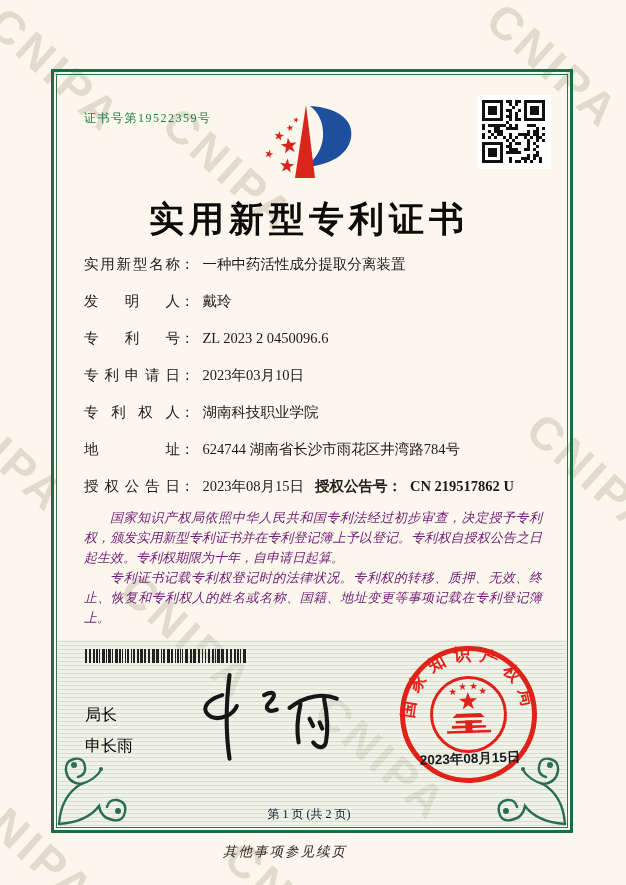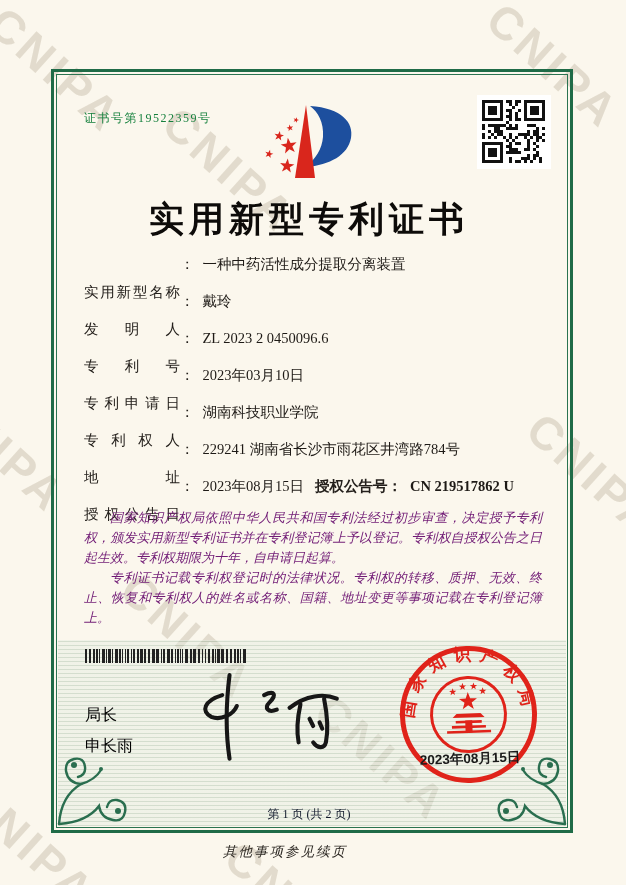--- a/index.html
+++ b/index.html
@@ -32,21 +32,21 @@
     font-size:12px;letter-spacing:1.5px;color:#15803d;
   }
   .logo{position:absolute;left:250px;top:101px;z-index:2;}
   .qr-wrap{position:absolute;left:477px;top:95px;width:74px;height:74px;background:#ffffff;z-index:2;}
   .qr-wrap svg{position:absolute;left:5px;top:5px;}
   .title{
     position:absolute;left:51px;top:196px;width:516px;z-index:2;
     text-align:center;font-size:35px;font-weight:bold;letter-spacing:5px;color:#0d0b09;
   }
   .frow{position:absolute;left:84px;z-index:2;font-size:14.5px;white-space:nowrap;color:#24201c;}
-  .flabel{display:inline-block;width:96px;text-align:justify;text-align-last:justify;vertical-align:top;margin-top:28px;}
+  .flabel{display:inline-block;width:96px;text-align:justify;text-align-last:justify;vertical-align:top;}
   .fcolon{margin-right:8px;}
   .fvalue{color:#1e1a16;}
   .grant-no{position:absolute;left:231px;top:0;font-weight:bold;}
   .paras{
     position:absolute;left:84px;top:508px;width:458px;z-index:2;
     font-size:13px;line-height:20px;font-style:italic;color:#701a75;
     text-align:justify;
   }
   .paras p{margin:0;text-indent:2em;}
   .barcode{position:absolute;left:85px;top:649px;z-index:2;}
@@ -270,21 +270,21 @@
 <div class="frow" style="top:329px">
   <span class="flabel">专利号</span><span class="fcolon">：</span><span class="fvalue">ZL 2023 2 0450096.6</span>
 </div>
 <div class="frow" style="top:366px">
   <span class="flabel">专利申请日</span><span class="fcolon">：</span><span class="fvalue">2023年03月10日</span>
 </div>
 <div class="frow" style="top:403px">
   <span class="flabel">专利权人</span><span class="fcolon">：</span><span class="fvalue">湖南科技职业学院</span>
 </div>
 <div class="frow" style="top:440px">
-  <span class="flabel">地址</span><span class="fcolon">：</span><span class="fvalue">229241 湖南省长沙市雨花区井湾路784号</span>
+  <span class="flabel">地址</span><span class="fcolon">：</span><span class="fvalue">624744 湖南省长沙市雨花区井湾路784号</span>
 </div>
 <div class="frow" style="top:477px">
   <span class="flabel">授权公告日</span><span class="fcolon">：</span><span class="fvalue">2023年08月15日</span>
   <span class="grant-no"><span>授权公告号</span><span class="fcolon">：</span><span class="fvalue">CN 219517862 U</span></span>
 </div>
 
 <div class="paras">
   <p>国家知识产权局依照中华人民共和国专利法经过初步审查，决定授予专利权，颁发实用新型专利证书并在专利登记簿上予以登记。专利权自授权公告之日起生效。专利权期限为十年，自申请日起算。</p>
   <p>专利证书记载专利权登记时的法律状况。专利权的转移、质押、无效、终止、恢复和专利权人的姓名或名称、国籍、地址变更等事项记载在专利登记簿上。</p>
 </div>

